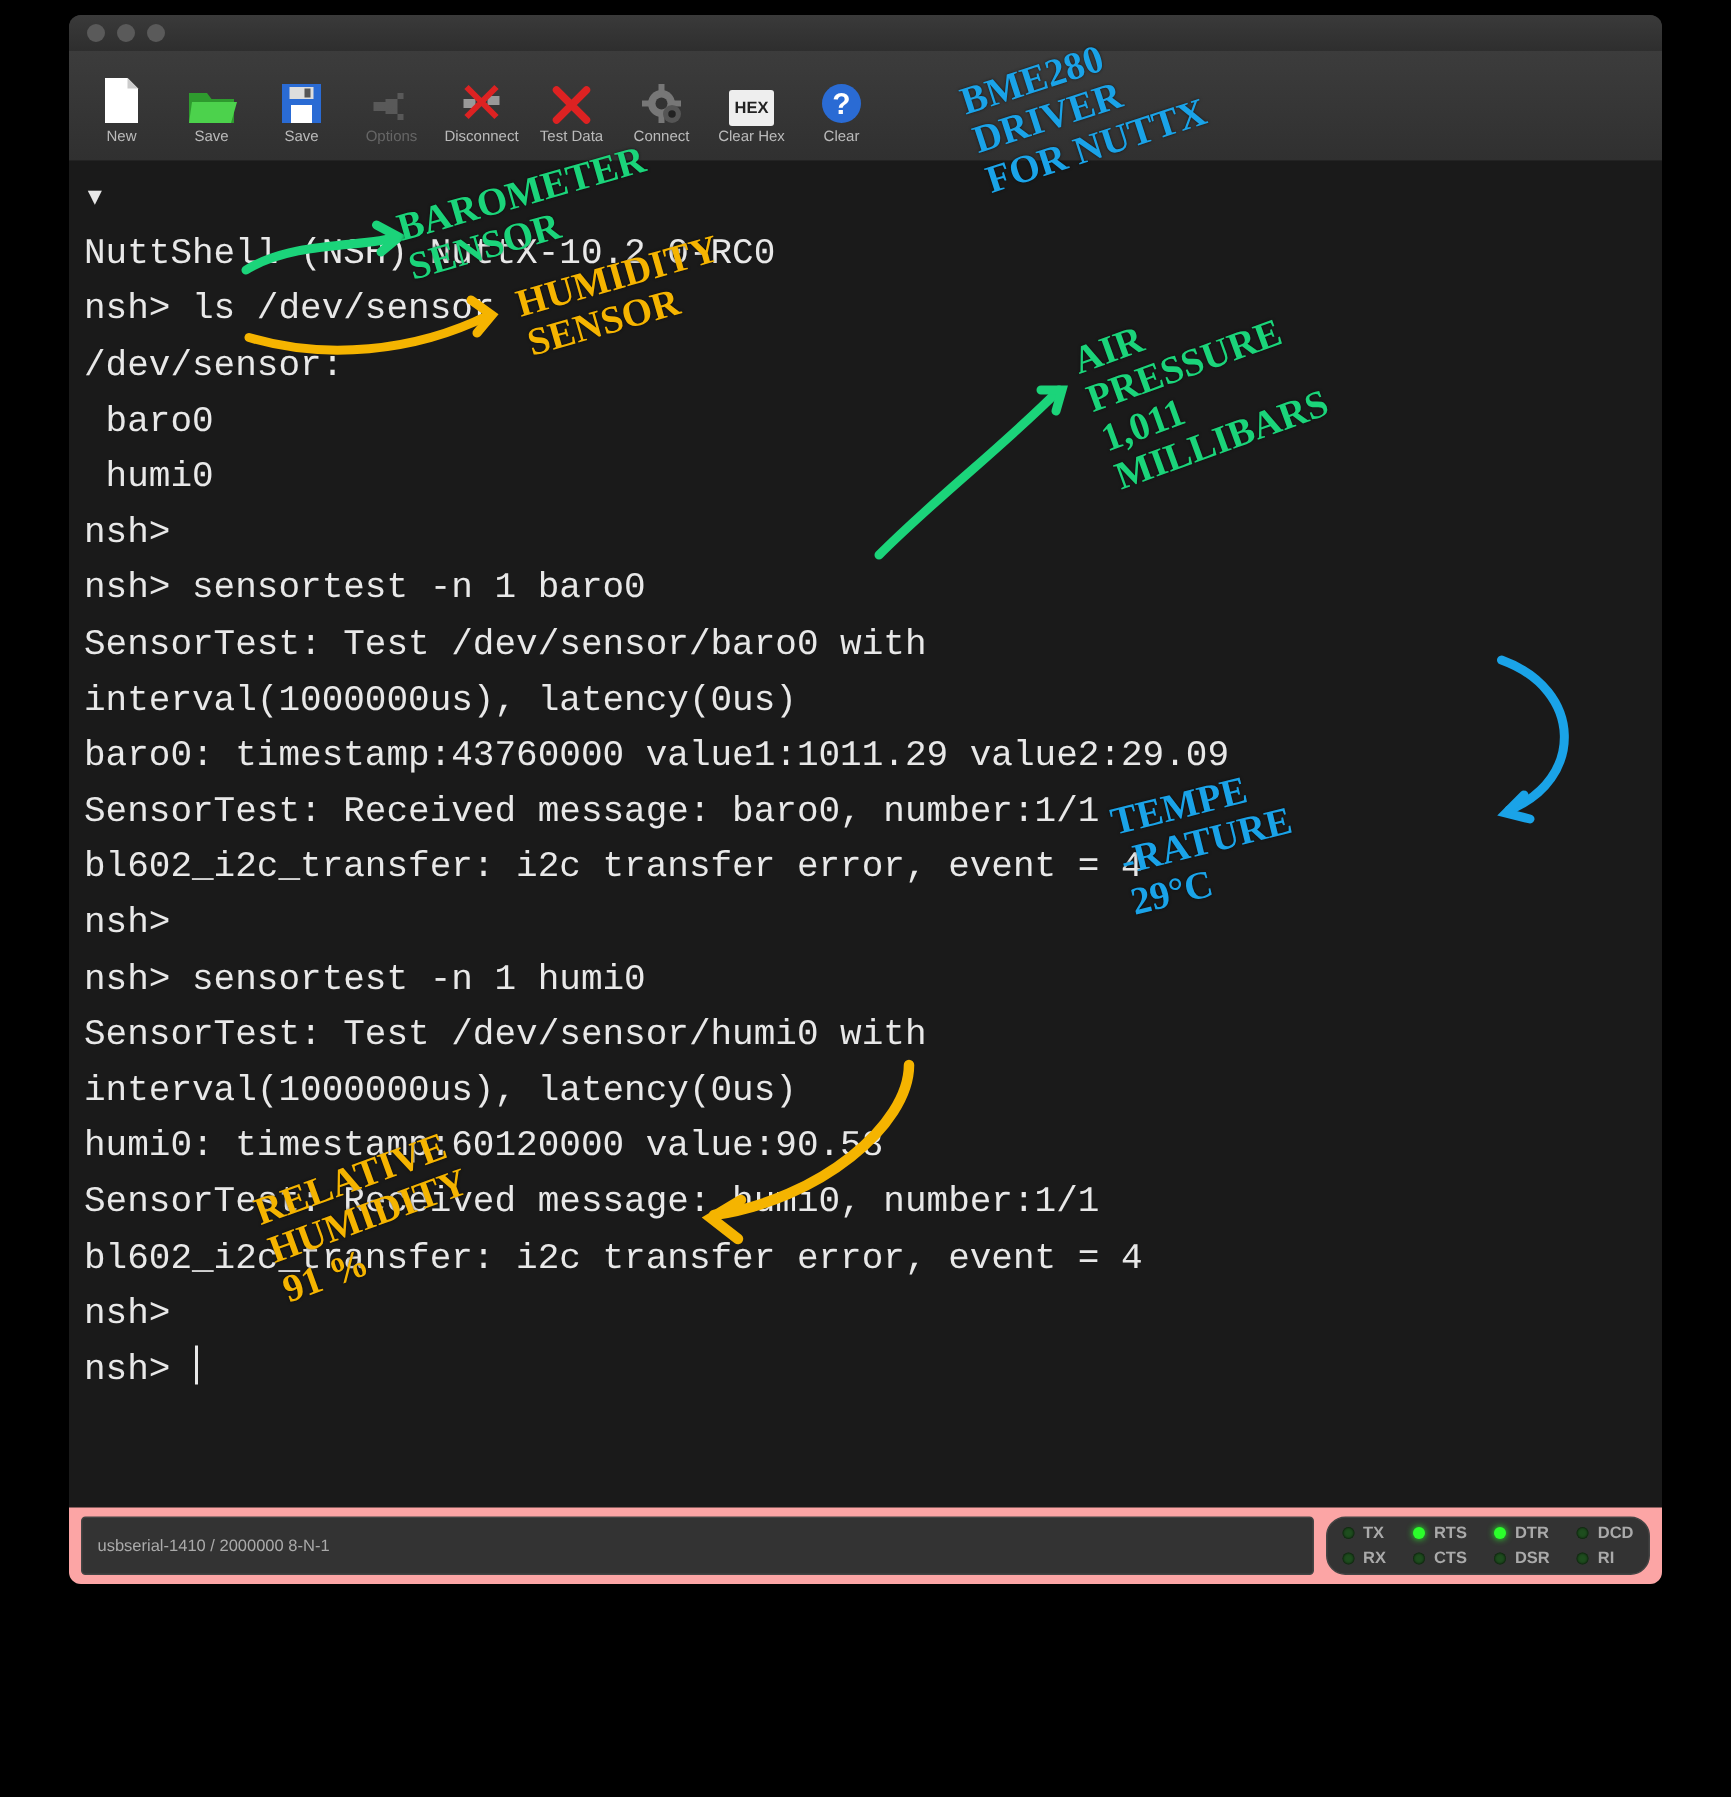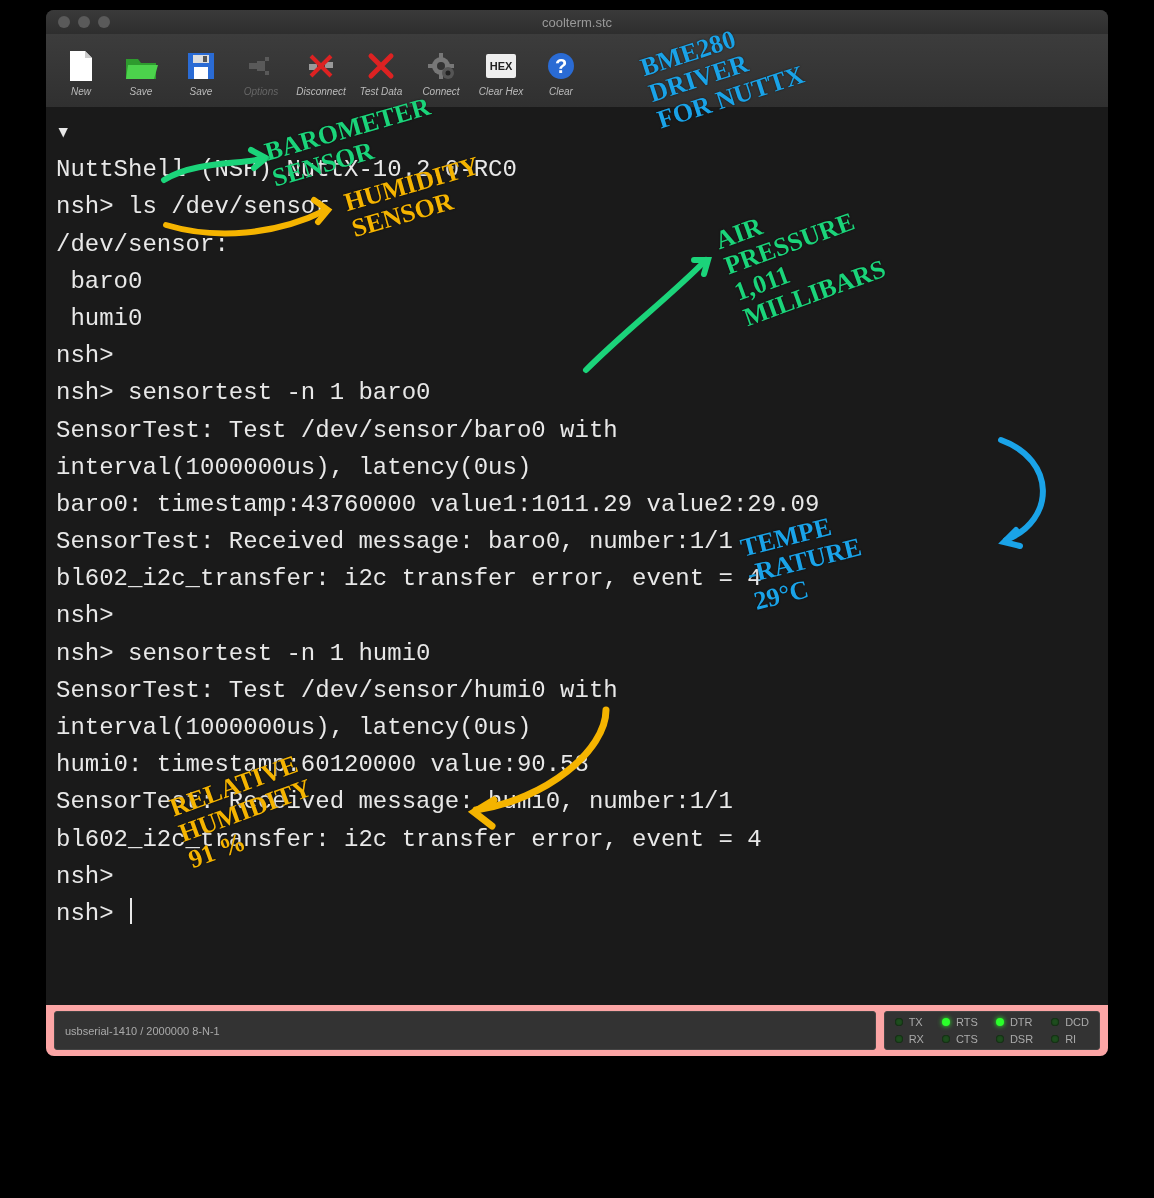--- a/index.html
+++ b/index.html
@@ -62,29 +62,28 @@
     flex-direction: column;
     align-items: center;
     justify-content: center;
     width: 58px;
     height: 66px;
     border-radius: 4px;
     cursor: pointer;
   }
   .tb-icon {
     width: 36px; height: 36px;
-    display: flex; align-items: center; justify-content: center;
+    display: flex; align-items: flex-end; justify-content: center;
     font-size: 28px;
   }
   .tb-label {
     color: #bbb;
     font-size: 10px;
     margin-top: 2px;
     white-space: nowrap;
-    font-style: italic;
   }
   .tb-btn.disabled .tb-icon { filter: grayscale(1) opacity(0.35); }
   .tb-btn.disabled .tb-label { color: #666; }
   .terminal {
     flex: 1;
     background: #1a1a1a;
     color: #e8e8e8;
     font-family: Menlo, Monaco, "Courier New", monospace;
     font-size: 24px;
     line-height: 1.55;
@@ -118,28 +117,29 @@
     color: #aaa;
     font-size: 11px;
     display: flex;
     flex-direction: column;
     justify-content: center;
     gap: 2px;
   }
   .status-right {
     background: #333;
     border: 1px solid #444;
-    border-radius: 3px;
+    border-radius: 13px;
     padding: 3px 10px;
     display: grid;
     grid-template-columns: repeat(4, auto);
     grid-auto-rows: 1fr;
     column-gap: 18px;
     row-gap: 2px;
     align-items: center;
+    font-weight: bold;
   }
   .led-item {
     display: flex;
     align-items: center;
     gap: 6px;
     color: #aaa;
     font-size: 11px;
   }
   .led {
     width: 8px; height: 8px; border-radius: 50%;
@@ -175,21 +175,20 @@
 <body>
 
 <div class="window">
 
   <div class="titlebar">
     <div class="traffic-lights">
       <div class="tl"></div>
       <div class="tl"></div>
       <div class="tl"></div>
     </div>
-    <div class="title-text">coolterm.stc</div>
   </div>
 
   <div class="toolbar">
     <div class="tb-btn">
       <div class="tb-icon">
         <svg width="30" height="34" viewBox="0 0 30 34">
             <path d="M4 2h15l7 7v23H4z" fill="#fff"></path>
             <path d="M19 2v7h7" fill="#ccc"></path>
           </svg>
       </div>

